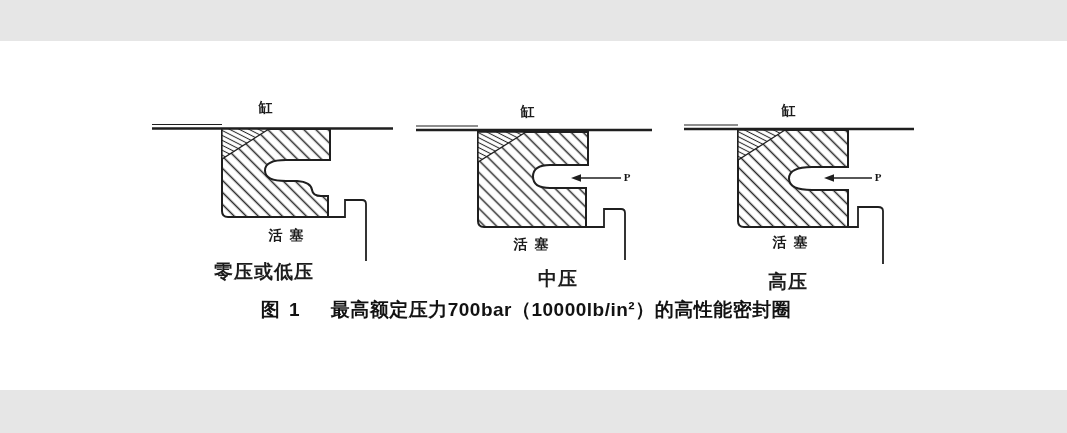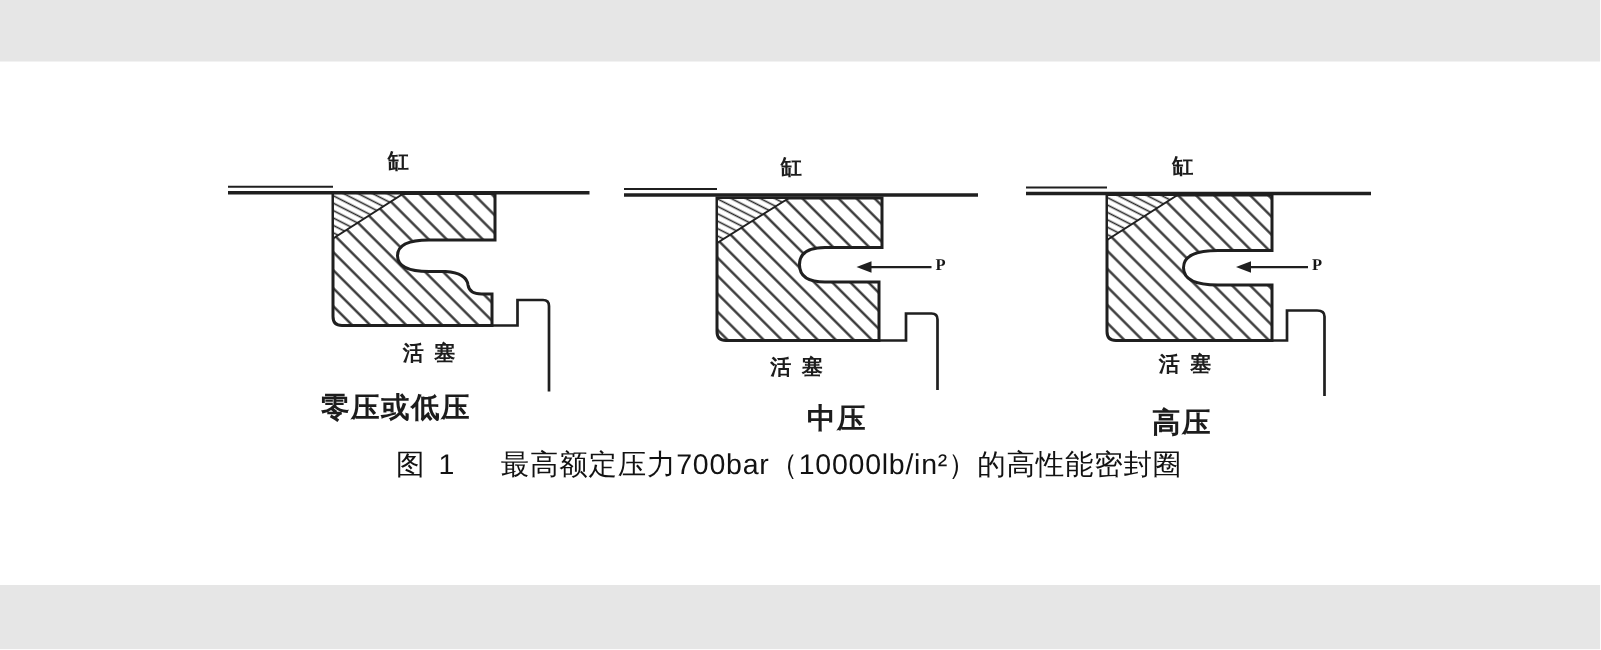--- a/index.html
+++ b/index.html
@@ -17,21 +17,21 @@
   }
   .lbl.cyl{font-size:14px;letter-spacing:1px;}
   .lbl.piston{font-size:14px;letter-spacing:7px;padding-left:7px;}
   .lbl.pressure{font-size:19px;letter-spacing:1px;}
   .lbl.pletter{
     font-family:"Liberation Serif",serif;font-size:11px;font-weight:bold;
     color:#161616;letter-spacing:0;
   }
   .caption{
     position:absolute;left:526px;top:310px;transform:translate(-50%,-50%);
-    font-size:19px;font-weight:normal;color:#121212;white-space:nowrap;
+    font-size:19px;font-weight:bold;color:#121212;white-space:nowrap;
   }
   .caption .num{margin-right:29px;letter-spacing:2px;}
   .caption .ttl{letter-spacing:0.5px;}
 </style>
 </head>
 <body>
 
 <div class="screen">
 
   <div class="bar top"></div>

